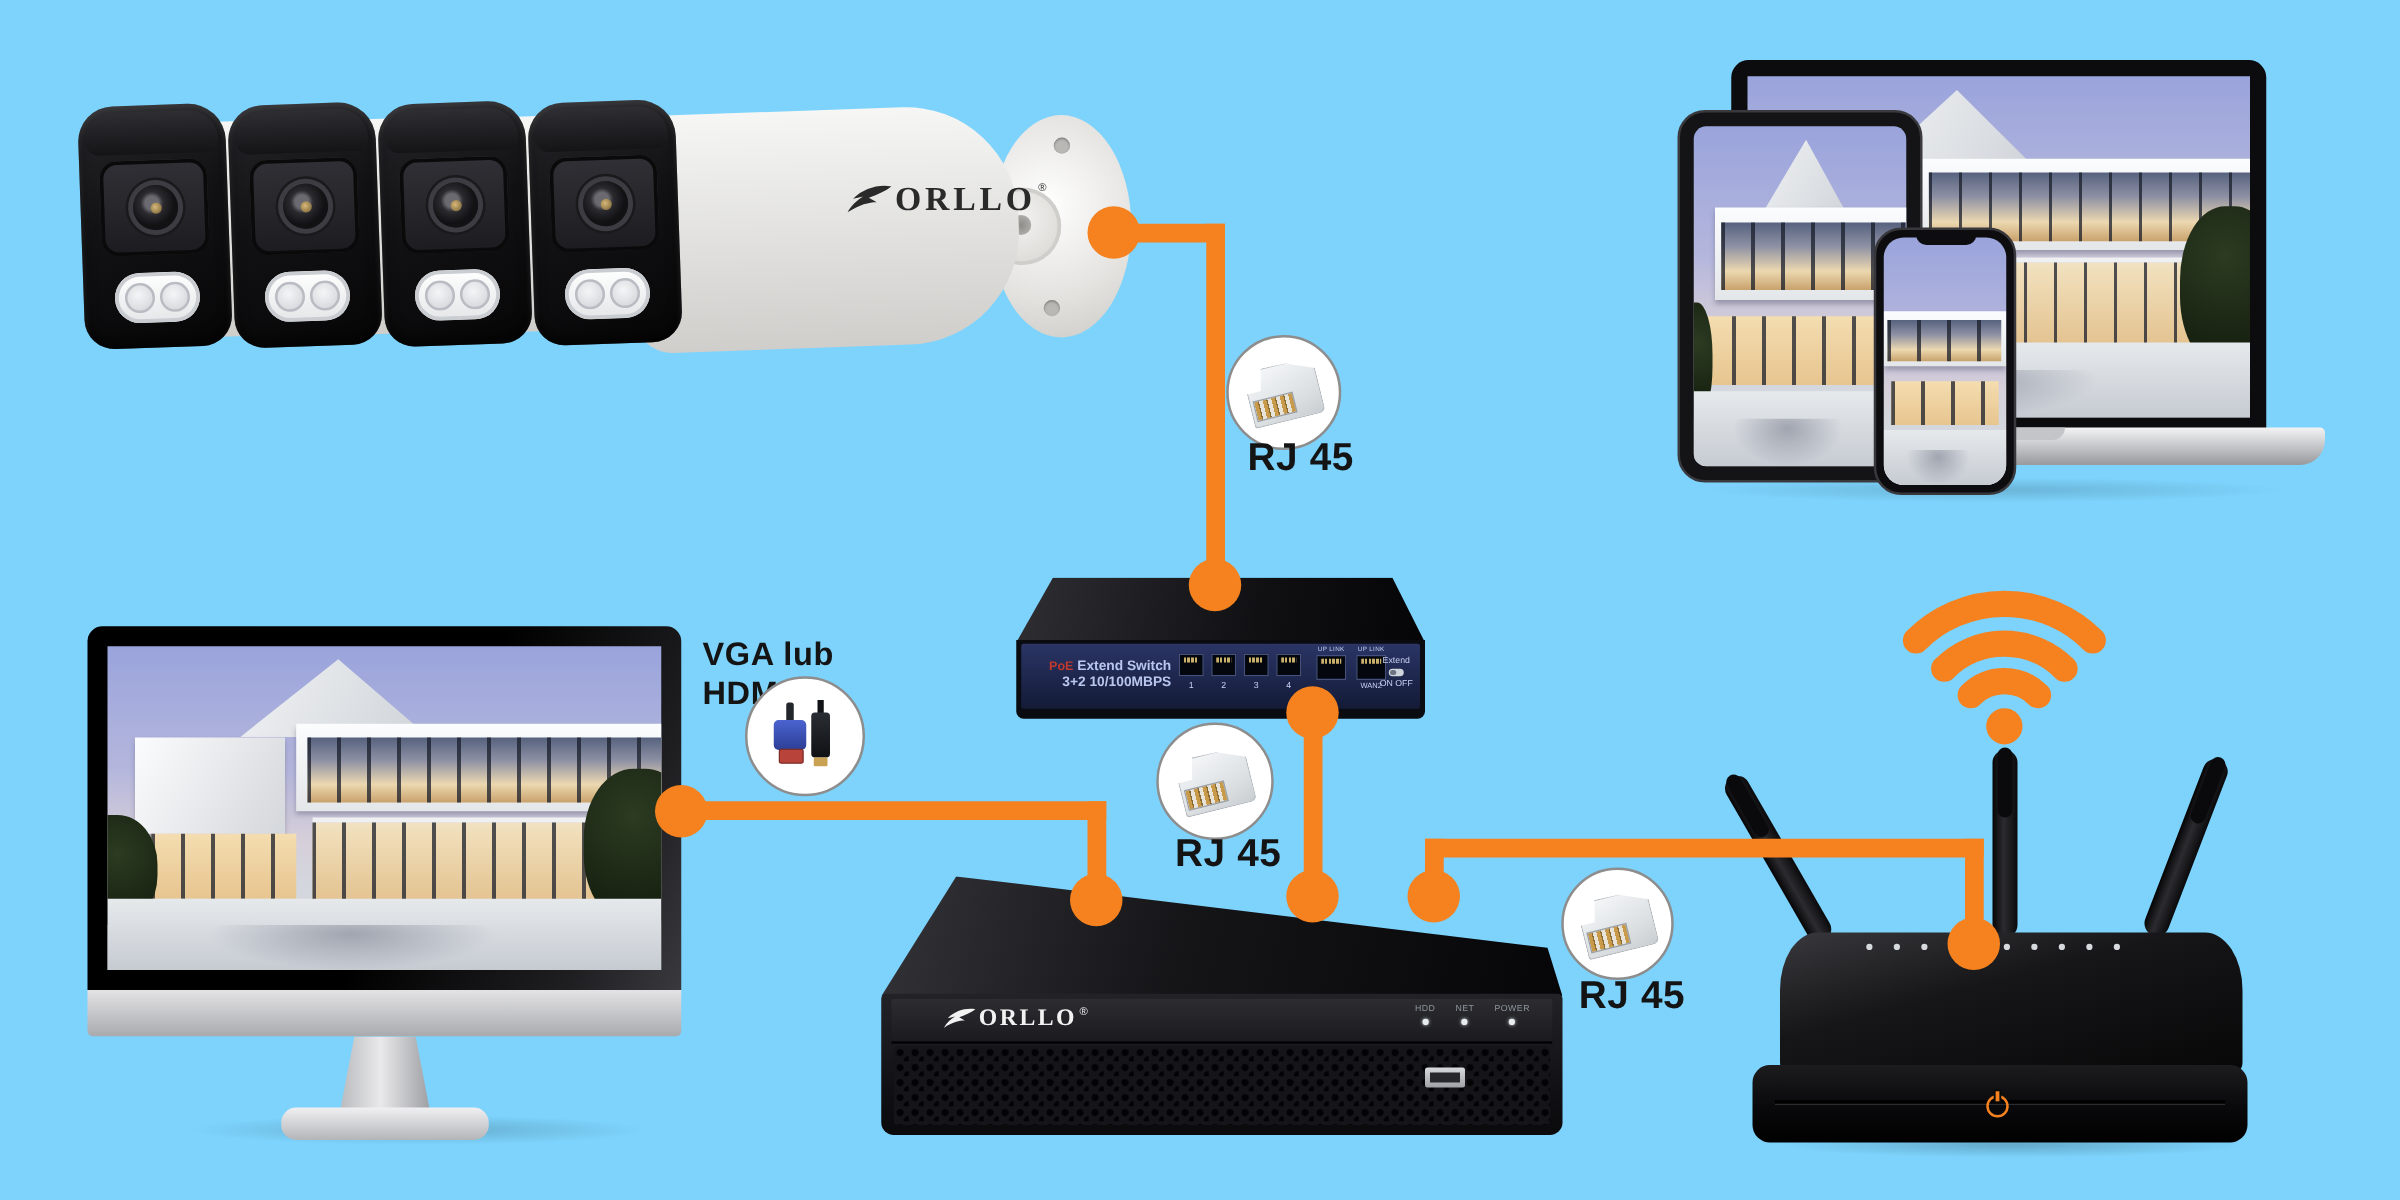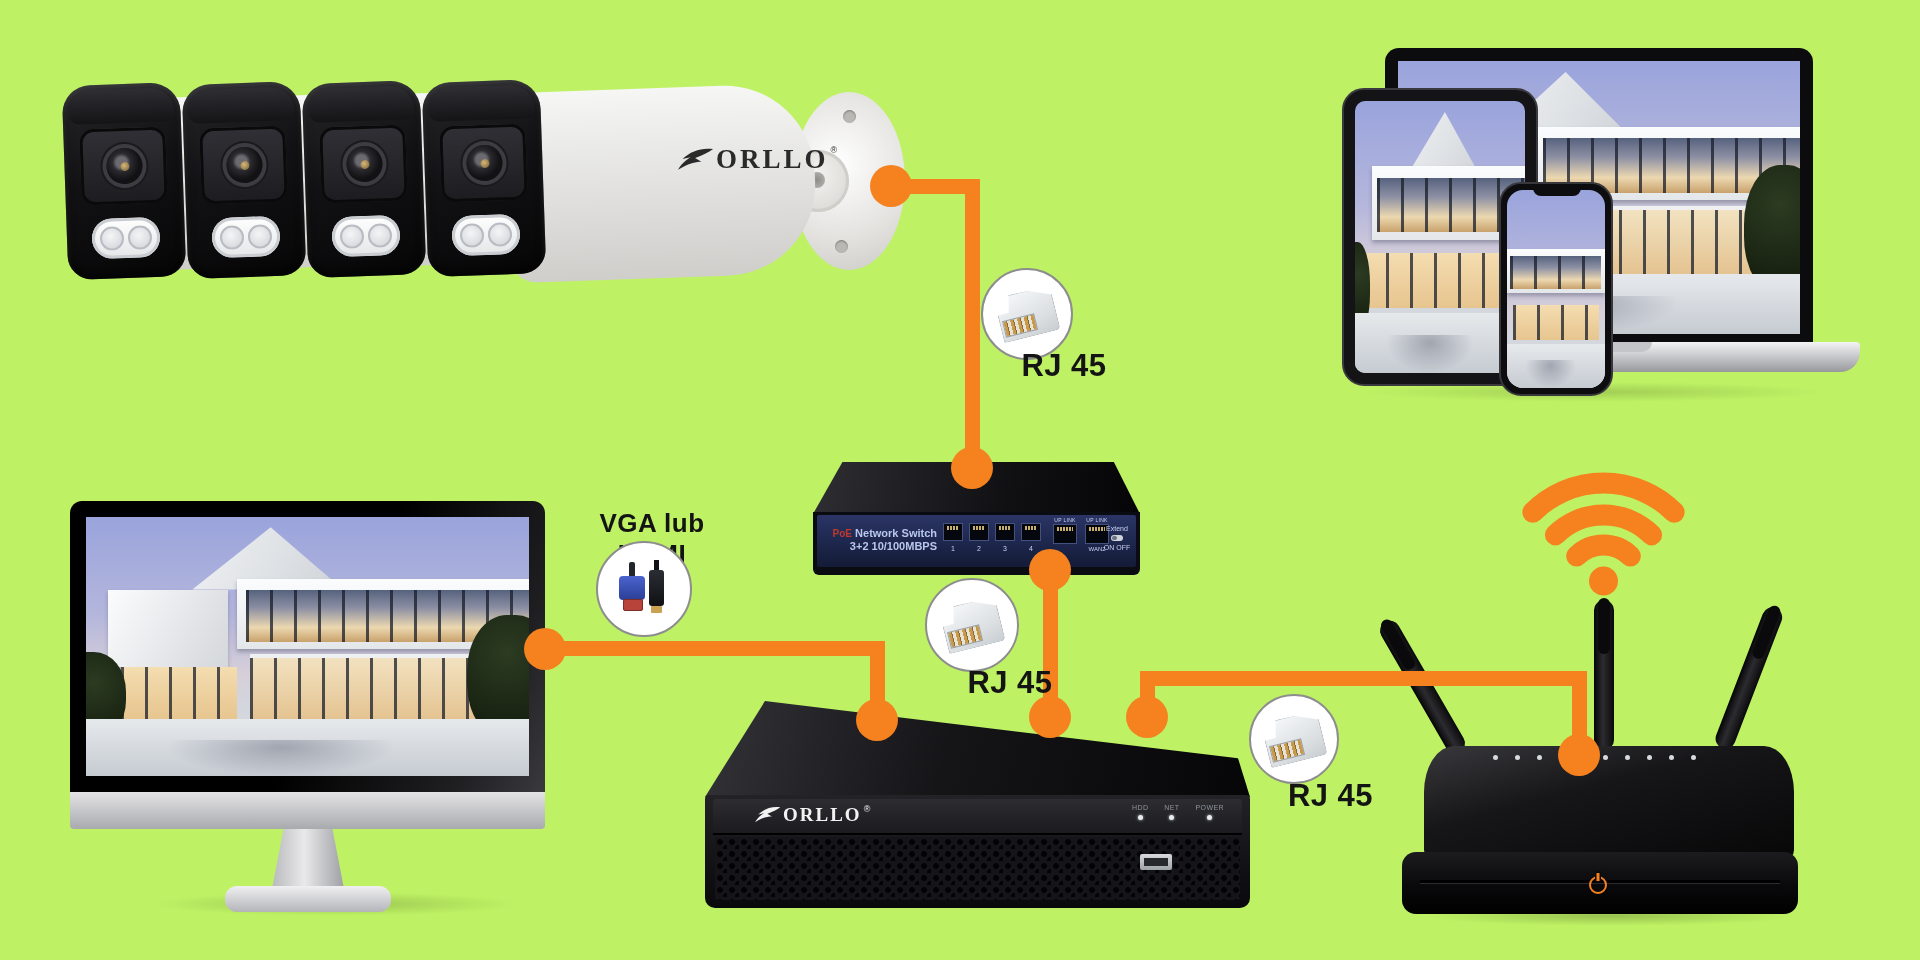--- a/index.html
+++ b/index.html
@@ -1,27 +1,27 @@
 <!DOCTYPE html>
 <html><head>
 <meta charset="utf-8">
 <style>
   html,body{margin:0;padding:0;background:#ffffff;}
-  #stage{position:relative;width:1920px;height:960px;background:#bef264;overflow:hidden;
+  #stage{position:relative;width:1920px;height:960px;background:#7dd3fc;overflow:hidden;
          font-family:"Liberation Sans",sans-serif;}
   .abs{position:absolute;}
 
   
   .pipe{position:absolute;background:#F5821F;z-index:20;}
   .node{position:absolute;width:42px;height:42px;border-radius:50%;background:#F5821F;z-index:21;}
 
   
   .badge{position:absolute;background:#fff;border:2px solid #8d8d8d;border-radius:50%;
          display:flex;align-items:center;justify-content:center;z-index:22;}
-  .badge-label{position:absolute;z-index:22;font-weight:bold;color:#141414;text-align:center;
+  .badge-label{position:absolute;z-index:22;font-weight:bold;color:#141414;text-align:left;
                letter-spacing:0.5px;}
   .rj{position:relative;width:58px;height:46px;transform:rotate(-14deg);}
   .rj .shell{position:absolute;inset:0;background:linear-gradient(160deg,#f7f9fa,#dadee1 70%,#c9ced2);
              border:1px solid #b4babf;border-radius:3px 8px 5px 3px;
              clip-path:polygon(0 38%,20% 38%,27% 0,62% 2%,100% 22%,100% 100%,0 100%);}
   .rj .pins{position:absolute;left:6%;bottom:10%;width:52%;height:34%;
             background:repeating-linear-gradient(90deg,#c89a49 0 3px,#8a6a33 3px 4px,#e8e3d8 4px 7px);
             border:1px solid #9aa0a5;}
   .vga-hdmi{position:relative;width:58px;height:58px;}
   .vga{position:absolute;left:4px;top:6px;width:26px;height:46px;}
@@ -350,21 +350,21 @@
     <div class="mon-neck"></div>
     <div class="mon-base"></div>
   </div>
 
   <div>
     <div class="sw-top"></div>
     <div class="sw-front">
       <div class="sw-panel">
         <div class="sw-title">
           <span class="poe">PoE</span>
-          <span>Network Switch</span><br>
+          <span>Extend Switch</span><br>
           <span>3+2 10/100MBPS</span>
         </div>
         <div class="sw-ports">
           <div class="sport">
               <div class="jack"></div>
             <div class="num">1</div>
             </div>
           <div class="sport">
               <div class="jack"></div>
             <div class="num">2</div>

